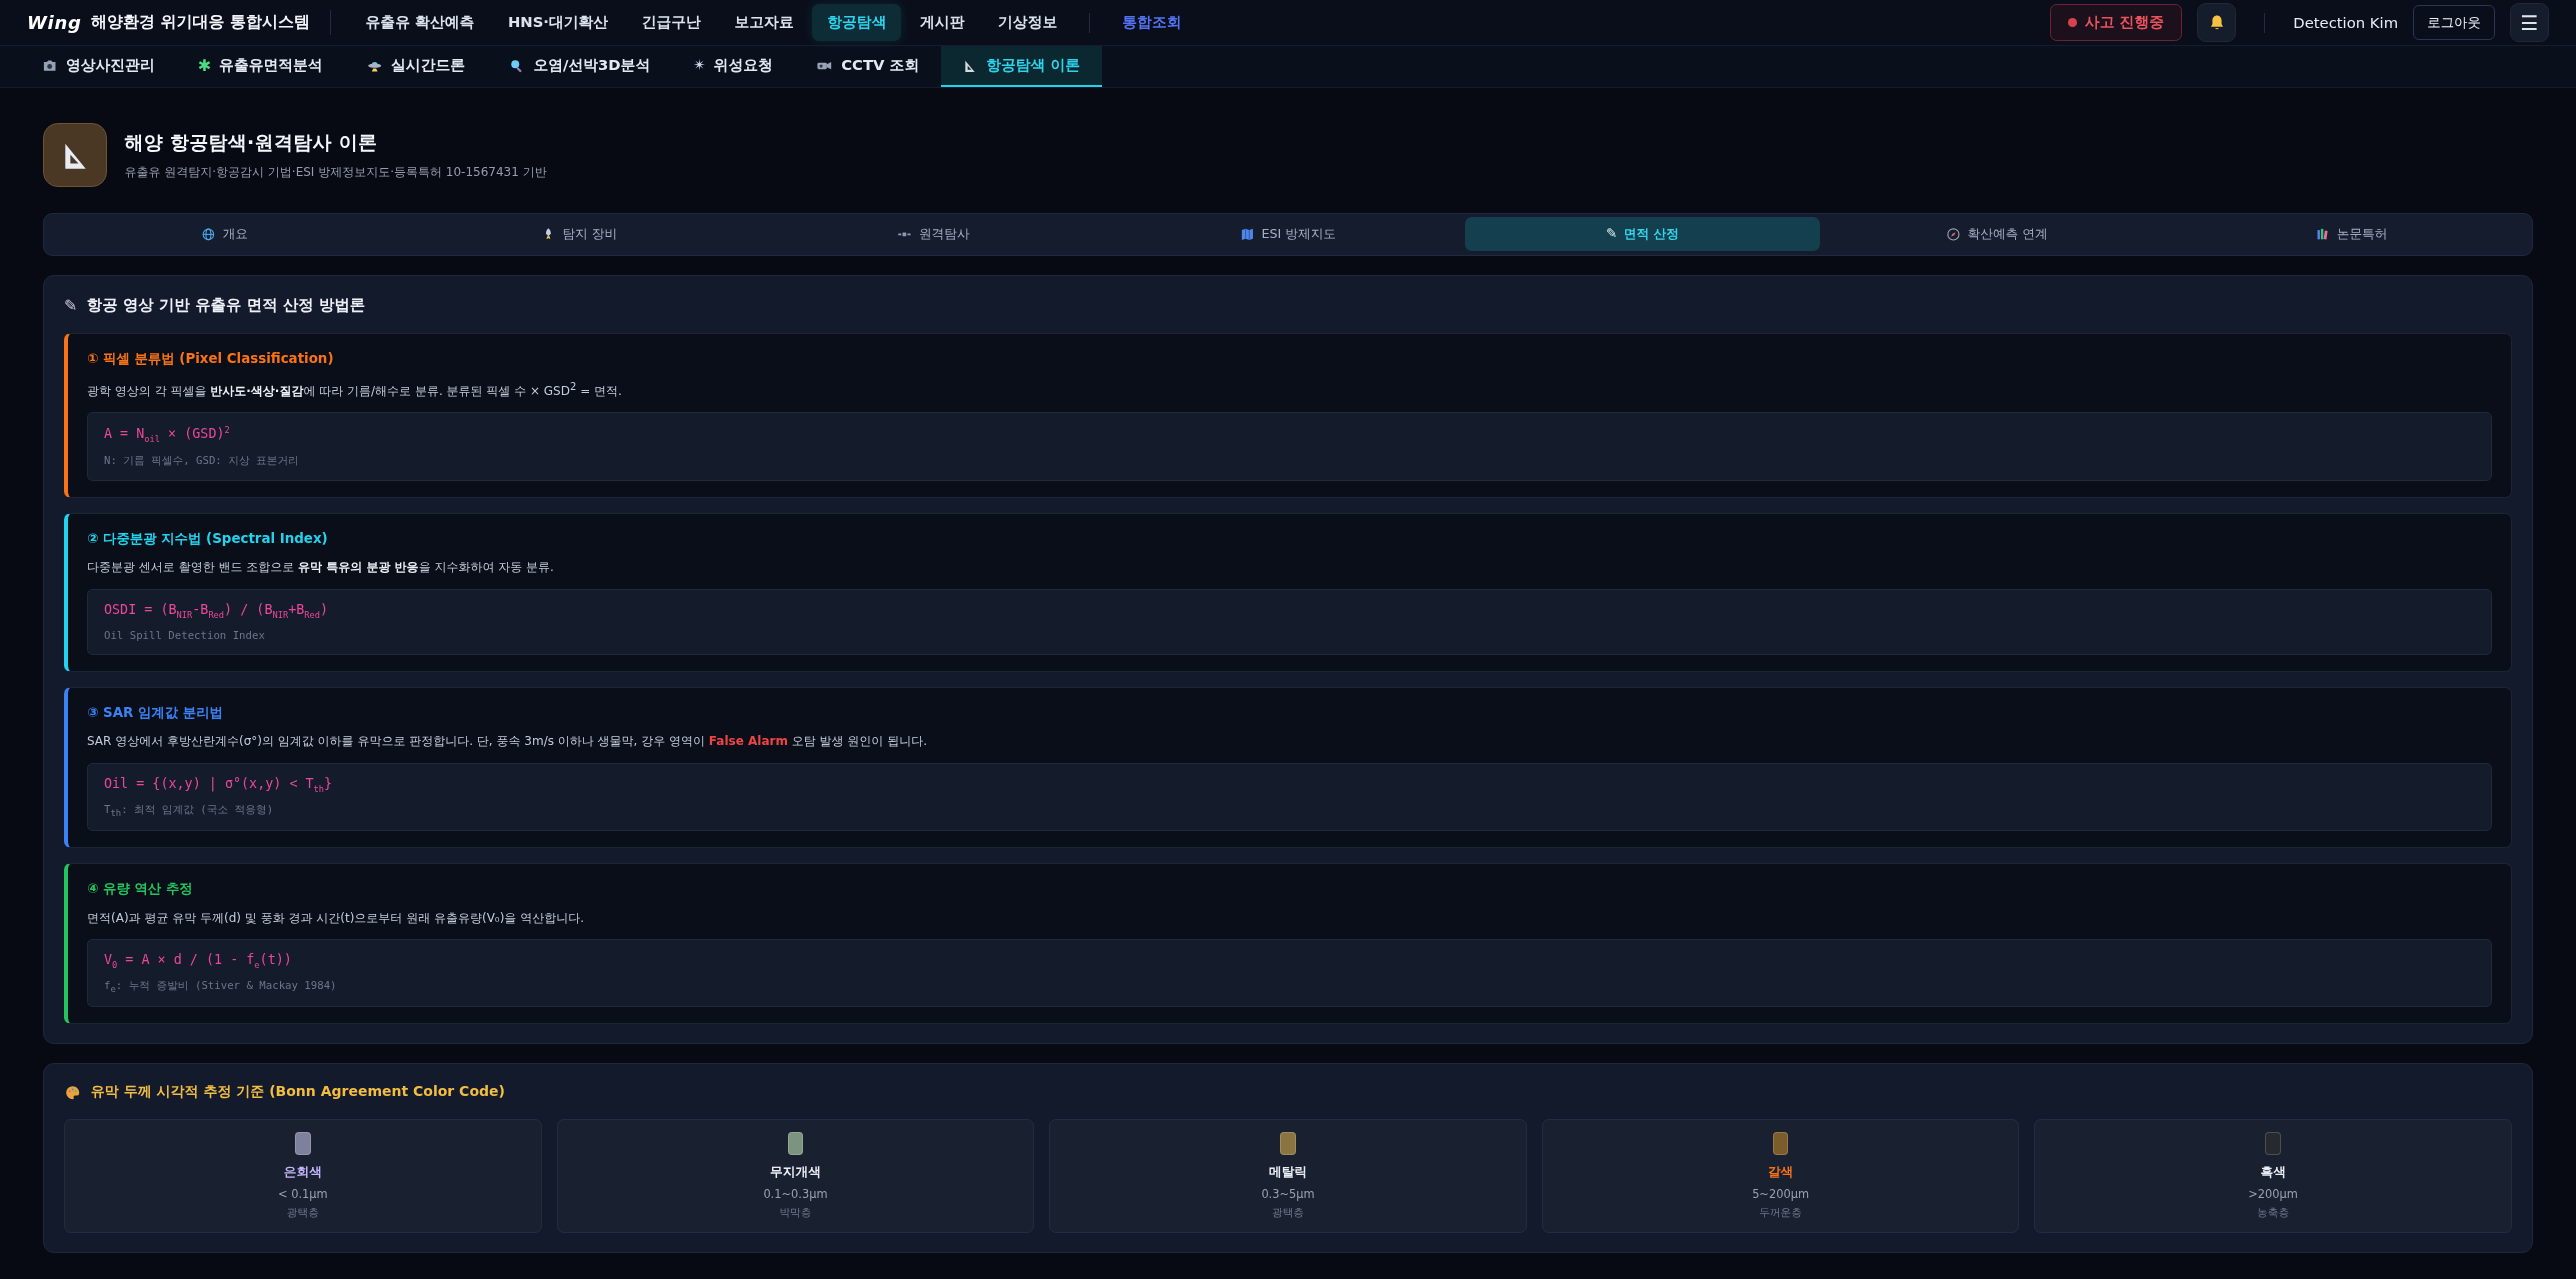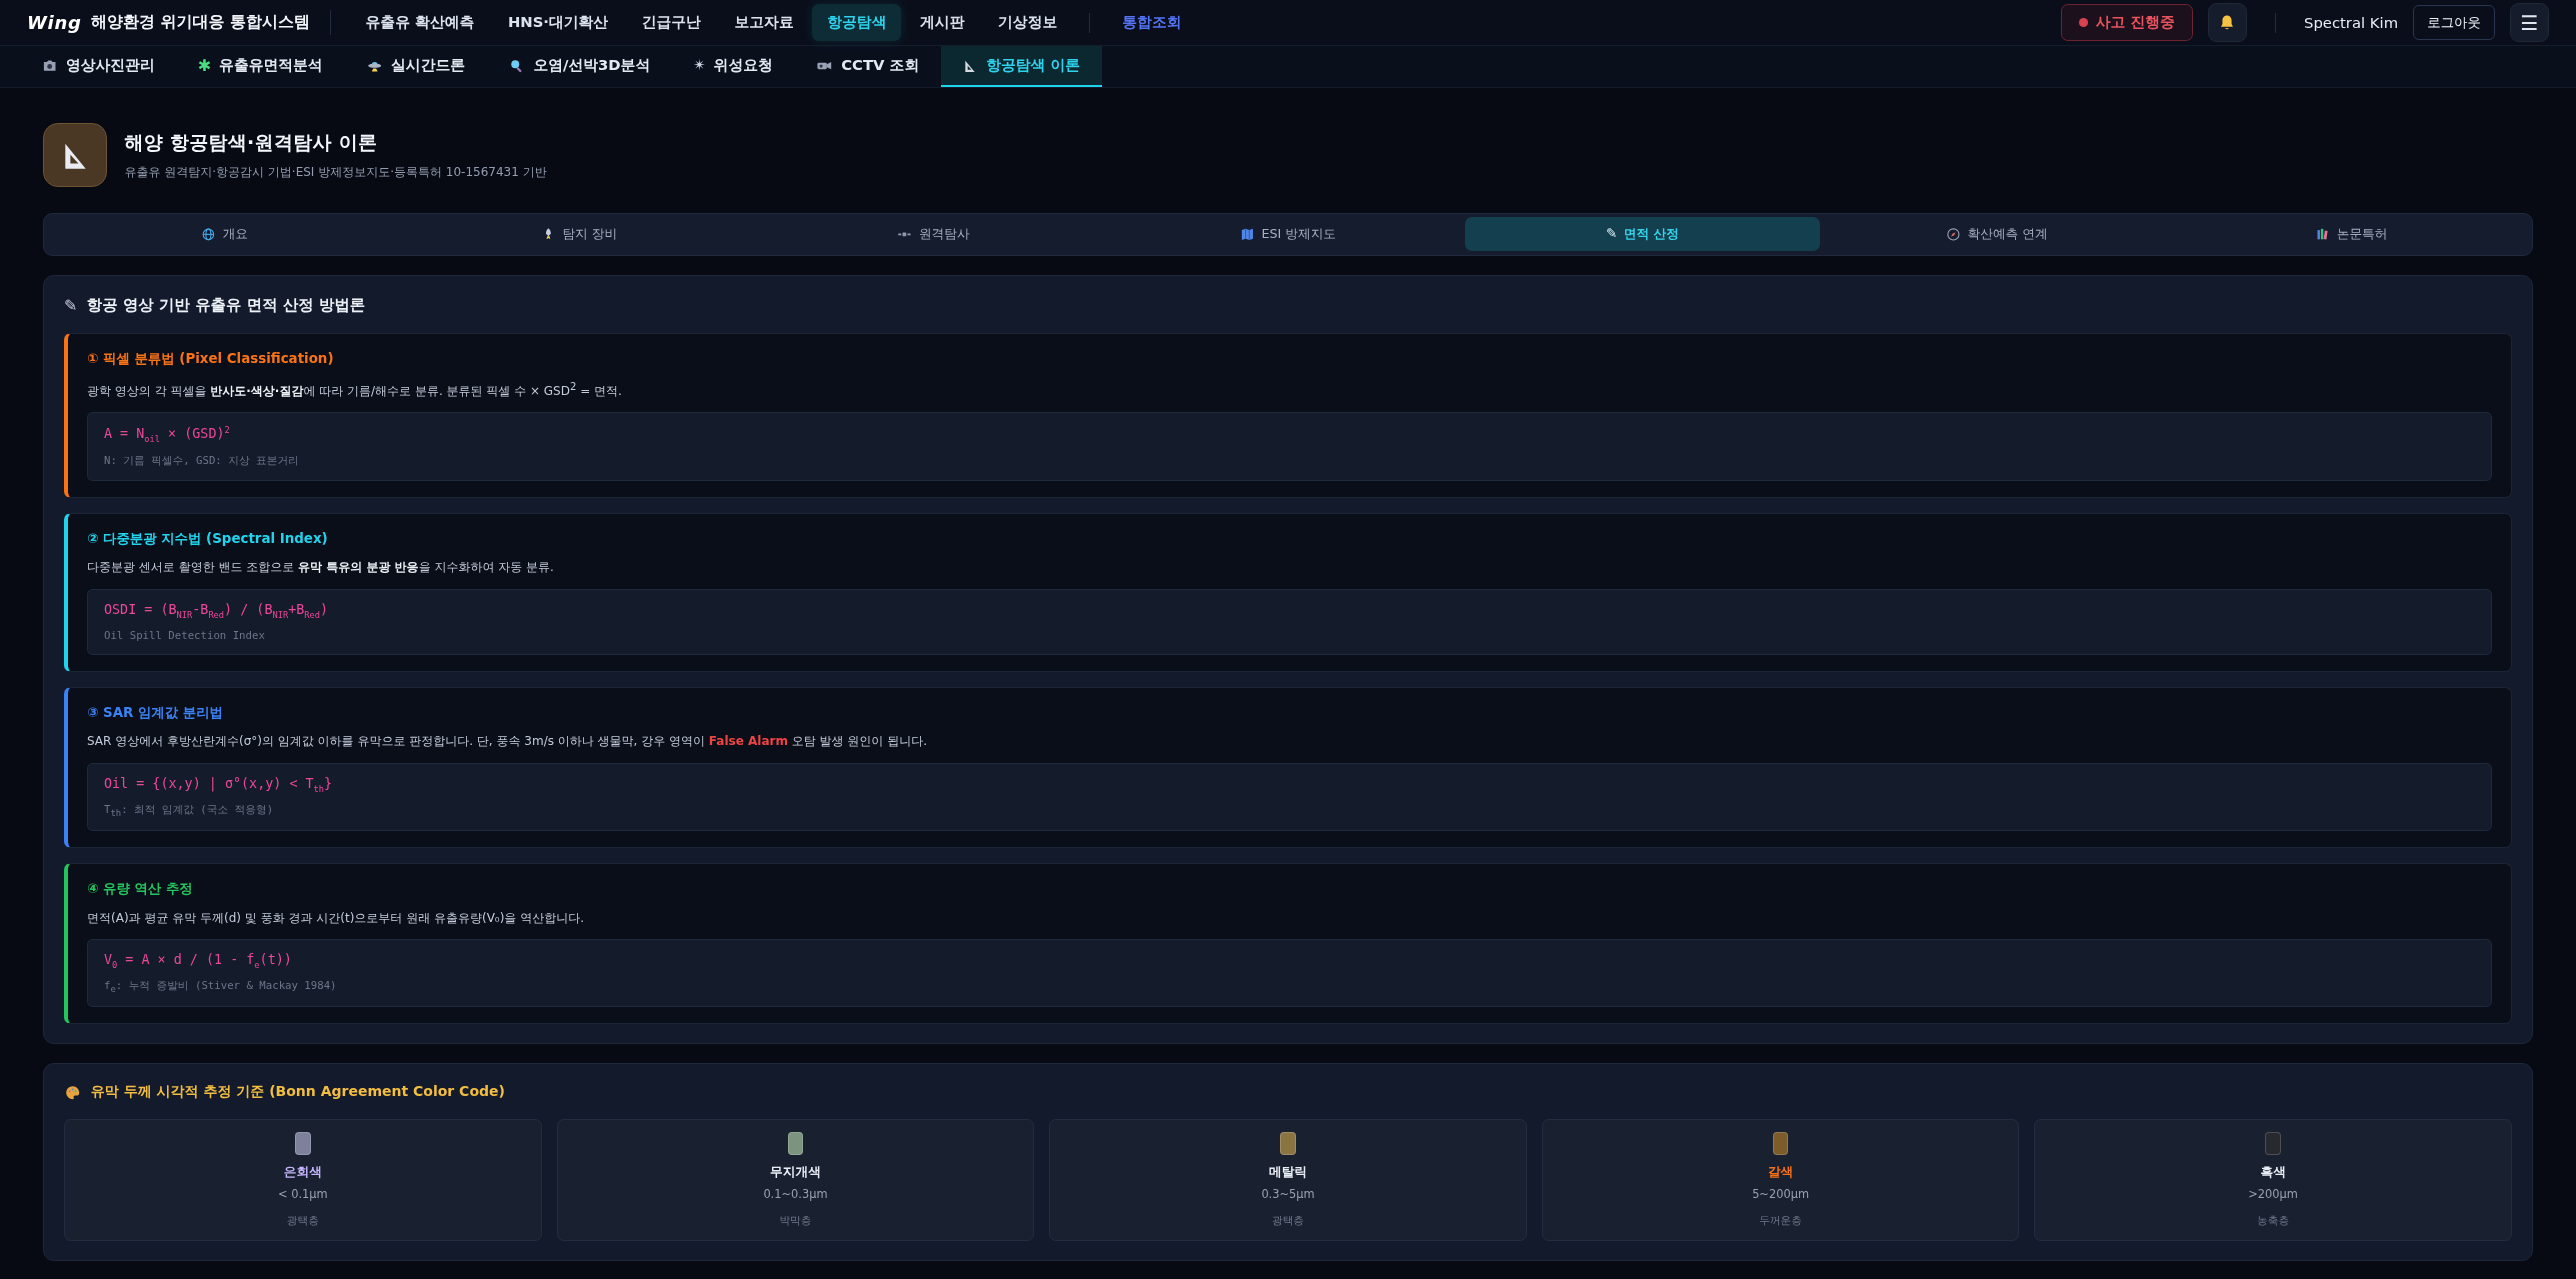--- a/index.html
+++ b/index.html
@@ -110,21 +110,21 @@
   .bonn-cell {
     flex: 1; background: #19202f; border: 0.7px solid #232d41; border-radius: 6.7px;
     padding: 12px; text-align: center;
   }
   .swatch {
     display: inline-block; width: 15.4px; height: 23px; border-radius: 4px;
     border: 0.7px solid rgba(255,255,255,.18); margin-bottom: 6.7px;
   }
   .bonn-name { font-size: 12.7px; font-weight: bold; color: #e9edf5; }
   .bonn-range { font-size: 11.4px; color: #99a1b3; margin-top: 6px; }
-  .bonn-layer { font-size: 10.7px; color: #717a8d; margin-top: 13px; }
+  .bonn-layer { font-size: 10.7px; color: #717a8d; margin-top: 5px; }
 </style>
 </head>
 <body>
 
 <header class="topbar">
   <div class="brand-group">
     <span class="brand-mark">Wing</span>
     <span class="app-title">해양환경 위기대응 통합시스템</span>
   </div>
   <span class="vline"></span>
@@ -144,21 +144,21 @@
       <span class="incident-dot"></span>
       <span>사고 진행중</span>
     </div>
     <div class="icon-btn">
       <svg width="20" height="20" viewBox="0 0 24 24">
         <path d="M12 3c-3.3 0-5.5 2.6-5.5 6v4.2L4.8 16.5h14.4l-1.7-3.3V9c0-3.4-2.2-6-5.5-6z" fill="#f5c244"></path>
         <path d="M9.8 18a2.3 2.3 0 0 0 4.4 0z" fill="#e8a33d"></path>
       </svg>
     </div>
     <span class="vline short"></span>
-    <span class="user-name">Spectral Kim</span>
+    <span class="user-name">Detection Kim</span>
     <button class="logout-btn">로그아웃</button>
     <div class="icon-btn">
       <span class="menu-glyph">☰</span>
     </div>
   </div>
 </header>
 
 <div class="subnav">
   <div class="subtab">
     <svg width="17.4" height="17.4" viewBox="0 0 24 24">

